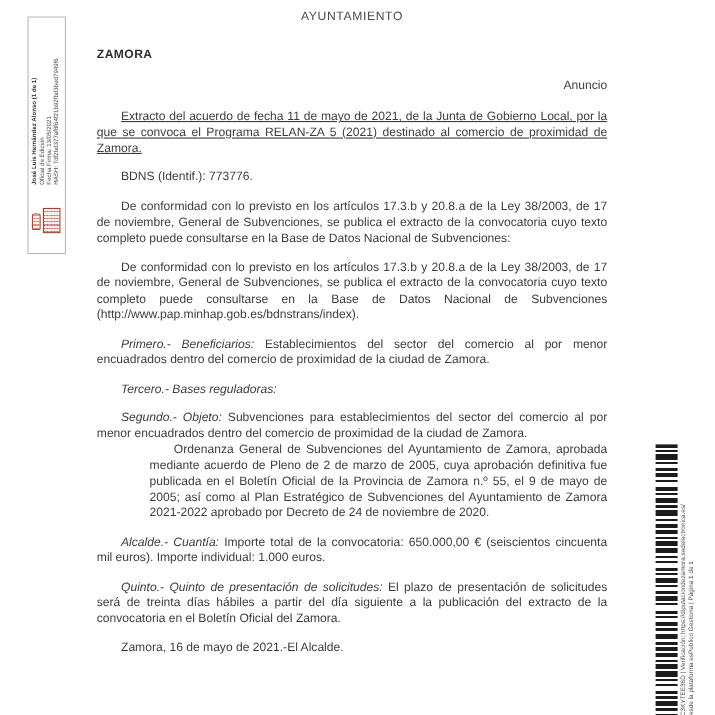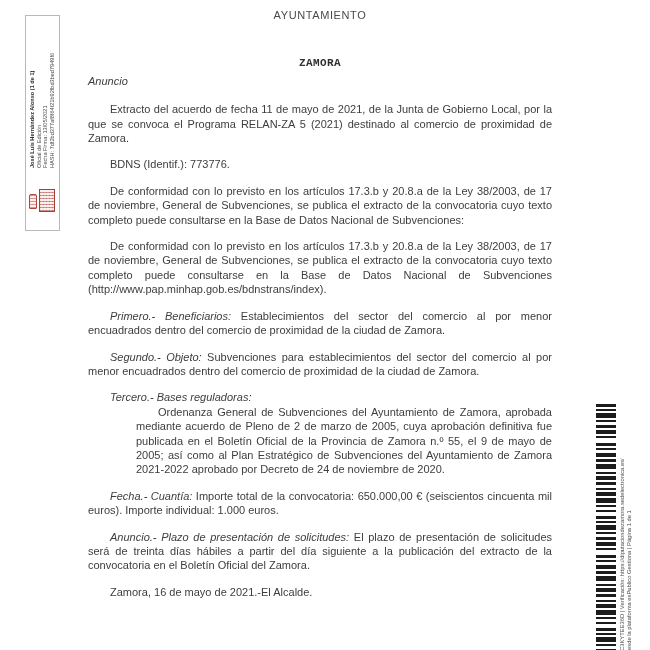--- a/index.html
+++ b/index.html
@@ -10,25 +10,25 @@
     color:#3d3d3d;
   }
   .page{position:absolute;inset:0;background:#fff;}
 
   
   .doc{
     position:absolute;left:88px;top:8px;width:464px;
     font-size:11px;line-height:14.4px;color:#3d3d3d;
   }
   .h-ayto{text-align:center;color:#4a4a4a;letter-spacing:.6px;}
-  .h-zamora{text-align:center;font-weight:bold;color:#303030;margin-top:34px;letter-spacing:.4px;font-family:Liberation Mono, monospace;}
-  .h-anuncio{text-align:left;font-style:italic;margin-top:3px;}
+  .h-zamora{font-weight:bold;color:#303030;margin-top:21px;letter-spacing:.4px;}
+  .h-anuncio{text-align:right;margin-top:13px;}
   .paras{margin-top:14px;}
   .para{text-align:justify;text-indent:22px;margin-top:12px;}
-  .para:first-child{margin-top:0;}
+  .para:first-child{margin-top:0;text-decoration:underline;}
   .para.tight{margin-top:0;margin-left:48px;}
   .para .lead{font-style:italic;margin-top:36px;}
 
   
   .sig-box{
     position:absolute;left:25px;top:15px;width:33px;height:214px;
     border:1px solid #b9b9b9;background:#fff;
   }
   .sig-text{
     position:absolute;left:3px;top:152px;width:128px;height:27px;
@@ -83,25 +83,25 @@
   <div class="doc">
     <div class="h-ayto">AYUNTAMIENTO</div>
     <div class="h-zamora">ZAMORA</div>
     <div class="h-anuncio">Anuncio</div>
     <div class="paras">
         <div class="para"><span>Extracto del acuerdo de fecha 11 de mayo de 2021, de la Junta de Gobierno Local, por la que se convoca el Programa RELAN-ZA 5 (2021) destinado al comercio de proximidad de Zamora.</span></div>
         <div class="para"><span>BDNS (Identif.): 773776.</span></div>
         <div class="para"><span>De conformidad con lo previsto en los artículos 17.3.b y 20.8.a de la Ley 38/2003, de 17 de noviembre, General de Subvenciones, se publica el extracto de la convocatoria cuyo texto completo puede consultarse en la Base de Datos Nacional de Subvenciones:</span><br></div>
         <div class="para"><span>De conformidad con lo previsto en los artículos 17.3.b y 20.8.a de la Ley 38/2003, de 17 de noviembre, General de Subvenciones, se publica el extracto de la convocatoria cuyo texto completo puede consultarse en la Base de Datos Nacional de Subvenciones (http://www.pap.minhap.gob.es/bdnstrans/index).</span></div>
         <div class="para"><span class="lead">Primero.- Beneficiarios:</span><span> Establecimientos del sector del comercio al por menor encuadrados dentro del comercio de proximidad de la ciudad de Zamora.</span></div>
+        <div class="para"><span class="lead">Tercero.- Bases reguladoras:</span></div>
         <div class="para"><span class="lead">Segundo.- Objeto:</span><span> Subvenciones para establecimientos del sector del comercio al por menor encuadrados dentro del comercio de proximidad de la ciudad de Zamora.</span></div>
-        <div class="para"><span class="lead">Tercero.- Bases reguladoras:</span></div>
         <div class="para tight"><span>Ordenanza General de Subvenciones del Ayuntamiento de Zamora, aprobada mediante acuerdo de Pleno de 2 de marzo de 2005, cuya aprobación definitiva fue publicada en el Boletín Oficial de la Provincia de Zamora n.º 55, el 9 de mayo de 2005; así como al Plan Estratégico de Subvenciones del Ayuntamiento de Zamora 2021-2022 aprobado por Decreto de 24 de noviembre de 2020.</span></div>
-        <div class="para"><span class="lead">Fecha.- Cuantía:</span><span> Importe total de la convocatoria: 650.000,00 € (seiscientos cincuenta mil euros). Importe individual: 1.000 euros.</span></div>
-        <div class="para"><span class="lead">Anuncio.- Plazo de presentación de solicitudes:</span><span> El plazo de presentación de solicitudes será de treinta días hábiles a partir del día siguiente a la publicación del extracto de la convocatoria en el Boletín Oficial del Zamora.</span></div>
+        <div class="para"><span class="lead">Alcalde.- Cuantía:</span><span> Importe total de la convocatoria: 650.000,00 € (seiscientos cincuenta mil euros). Importe individual: 1.000 euros.</span></div>
+        <div class="para"><span class="lead">Quinto.- Quinto de presentación de solicitudes:</span><span> El plazo de presentación de solicitudes será de treinta días hábiles a partir del día siguiente a la publicación del extracto de la convocatoria en el Boletín Oficial del Zamora.</span></div>
         <div class="para"><span>Zamora, 16 de mayo de 2021.-El Alcalde.</span></div>
       </div>
   </div>
 
   <div class="barcode" style="background: linear-gradient(rgb(28, 28, 28) 0px, rgb(28, 28, 28) 3px, rgb(255, 255, 255) 3px, rgb(255, 255, 255) 5px, rgb(28, 28, 28) 5px, rgb(28, 28, 28) 7px, rgb(255, 255, 255) 7px, rgb(255, 255, 255) 9px, rgb(28, 28, 28) 9px, rgb(28, 28, 28) 14px, rgb(255, 255, 255) 14px, rgb(255, 255, 255) 16px, rgb(28, 28, 28) 16px, rgb(28, 28, 28) 18px, rgb(255, 255, 255) 18px, rgb(255, 255, 255) 21px, rgb(28, 28, 28) 21px, rgb(28, 28, 28) 24px, rgb(255, 255, 255) 24px, rgb(255, 255, 255) 26px, rgb(28, 28, 28) 26px, rgb(28, 28, 28) 30px, rgb(255, 255, 255) 30px, rgb(255, 255, 255) 32px, rgb(28, 28, 28) 32px, rgb(28, 28, 28) 34px, rgb(255, 255, 255) 34px, rgb(255, 255, 255) 39px, rgb(28, 28, 28) 39px, rgb(28, 28, 28) 42px, rgb(255, 255, 255) 42px, rgb(255, 255, 255) 44px, rgb(28, 28, 28) 44px, rgb(28, 28, 28) 46px, rgb(255, 255, 255) 46px, rgb(255, 255, 255) 49px, rgb(28, 28, 28) 49px, rgb(28, 28, 28) 53px, rgb(255, 255, 255) 53px, rgb(255, 255, 255) 55px, rgb(28, 28, 28) 55px, rgb(28, 28, 28) 58px, rgb(255, 255, 255) 58px, rgb(255, 255, 255) 60px, rgb(28, 28, 28) 60px, rgb(28, 28, 28) 65px, rgb(255, 255, 255) 65px, rgb(255, 255, 255) 68px, rgb(28, 28, 28) 68px, rgb(28, 28, 28) 70px, rgb(255, 255, 255) 70px, rgb(255, 255, 255) 72px, rgb(28, 28, 28) 72px, rgb(28, 28, 28) 76px, rgb(255, 255, 255) 76px, rgb(255, 255, 255) 78px, rgb(28, 28, 28) 78px, rgb(28, 28, 28) 81px, rgb(255, 255, 255) 81px, rgb(255, 255, 255) 84px, rgb(28, 28, 28) 84px, rgb(28, 28, 28) 86px, rgb(255, 255, 255) 86px, rgb(255, 255, 255) 88px, rgb(28, 28, 28) 88px, rgb(28, 28, 28) 92px, rgb(255, 255, 255) 92px, rgb(255, 255, 255) 94px, rgb(28, 28, 28) 94px, rgb(28, 28, 28) 99px, rgb(255, 255, 255) 99px, rgb(255, 255, 255) 101px, rgb(28, 28, 28) 101px, rgb(28, 28, 28) 103px, rgb(255, 255, 255) 103px, rgb(255, 255, 255) 106px, rgb(28, 28, 28) 106px, rgb(28, 28, 28) 108px, rgb(255, 255, 255) 108px, rgb(255, 255, 255) 112px, rgb(28, 28, 28) 112px, rgb(28, 28, 28) 115px, rgb(255, 255, 255) 115px, rgb(255, 255, 255) 117px, rgb(28, 28, 28) 117px, rgb(28, 28, 28) 119px, rgb(255, 255, 255) 119px, rgb(255, 255, 255) 121px, rgb(28, 28, 28) 121px, rgb(28, 28, 28) 126px, rgb(255, 255, 255) 126px, rgb(255, 255, 255) 128px, rgb(28, 28, 28) 128px, rgb(28, 28, 28) 130px, rgb(255, 255, 255) 130px, rgb(255, 255, 255) 133px, rgb(28, 28, 28) 133px, rgb(28, 28, 28) 136px, rgb(255, 255, 255) 136px, rgb(255, 255, 255) 138px, rgb(28, 28, 28) 138px, rgb(28, 28, 28) 142px, rgb(255, 255, 255) 142px, rgb(255, 255, 255) 144px, rgb(28, 28, 28) 144px, rgb(28, 28, 28) 146px, rgb(255, 255, 255) 146px, rgb(255, 255, 255) 151px, rgb(28, 28, 28) 151px, rgb(28, 28, 28) 154px, rgb(255, 255, 255) 154px, rgb(255, 255, 255) 156px, rgb(28, 28, 28) 156px, rgb(28, 28, 28) 158px, rgb(255, 255, 255) 158px, rgb(255, 255, 255) 161px, rgb(28, 28, 28) 161px, rgb(28, 28, 28) 165px, rgb(255, 255, 255) 165px, rgb(255, 255, 255) 167px, rgb(28, 28, 28) 167px, rgb(28, 28, 28) 170px, rgb(255, 255, 255) 170px, rgb(255, 255, 255) 172px, rgb(28, 28, 28) 172px, rgb(28, 28, 28) 177px, rgb(255, 255, 255) 177px, rgb(255, 255, 255) 180px, rgb(28, 28, 28) 180px, rgb(28, 28, 28) 182px, rgb(255, 255, 255) 182px, rgb(255, 255, 255) 184px, rgb(28, 28, 28) 184px, rgb(28, 28, 28) 188px, rgb(255, 255, 255) 188px, rgb(255, 255, 255) 190px, rgb(28, 28, 28) 190px, rgb(28, 28, 28) 193px, rgb(255, 255, 255) 193px, rgb(255, 255, 255) 196px, rgb(28, 28, 28) 196px, rgb(28, 28, 28) 198px, rgb(255, 255, 255) 198px, rgb(255, 255, 255) 200px, rgb(28, 28, 28) 200px, rgb(28, 28, 28) 204px, rgb(255, 255, 255) 204px, rgb(255, 255, 255) 206px, rgb(28, 28, 28) 206px, rgb(28, 28, 28) 211px, rgb(255, 255, 255) 211px, rgb(255, 255, 255) 213px, rgb(28, 28, 28) 213px, rgb(28, 28, 28) 215px, rgb(255, 255, 255) 215px, rgb(255, 255, 255) 218px, rgb(28, 28, 28) 218px, rgb(28, 28, 28) 220px, rgb(255, 255, 255) 220px, rgb(255, 255, 255) 224px, rgb(28, 28, 28) 224px, rgb(28, 28, 28) 227px, rgb(255, 255, 255) 227px, rgb(255, 255, 255) 229px, rgb(28, 28, 28) 229px, rgb(28, 28, 28) 231px, rgb(255, 255, 255) 231px, rgb(255, 255, 255) 233px, rgb(28, 28, 28) 233px, rgb(28, 28, 28) 238px, rgb(255, 255, 255) 238px, rgb(255, 255, 255) 240px, rgb(28, 28, 28) 240px, rgb(28, 28, 28) 242px, rgb(255, 255, 255) 242px, rgb(255, 255, 255) 245px, rgb(28, 28, 28) 245px, rgb(28, 28, 28) 248px, rgb(255, 255, 255) 248px, rgb(255, 255, 255) 250px, rgb(28, 28, 28) 250px, rgb(28, 28, 28) 254px, rgb(255, 255, 255) 254px, rgb(255, 255, 255) 256px, rgb(28, 28, 28) 256px, rgb(28, 28, 28) 258px, rgb(255, 255, 255) 258px, rgb(255, 255, 255) 263px);"></div>
   <div class="side-code">
     <div>9BC3KYTEE36D | Verificación: https://diputaciondezamora.sedelectronica.es/</div>
     <div>e desde la plataforma esPublico Gestiona | Página 1 de 1</div>
   </div>
 

